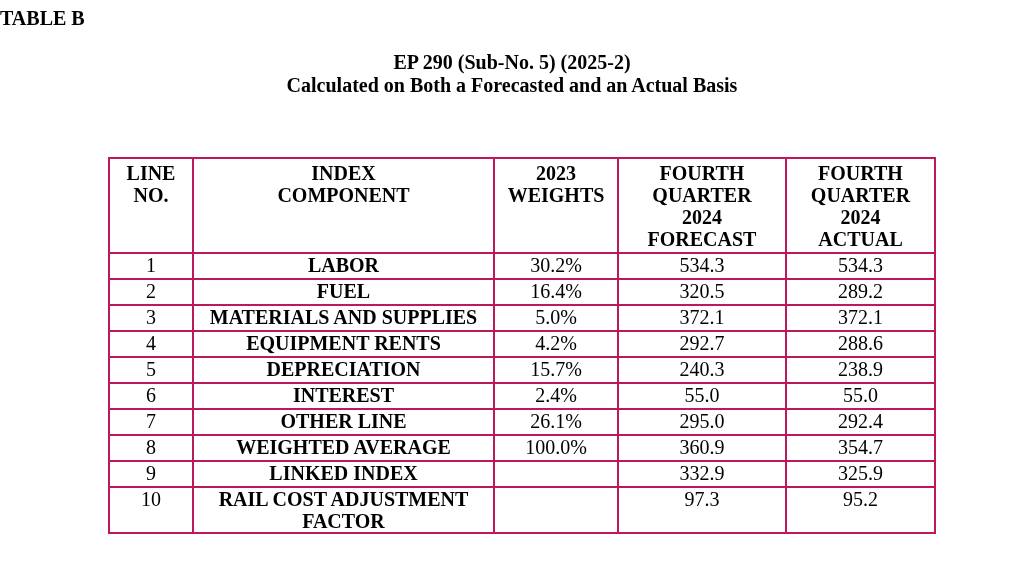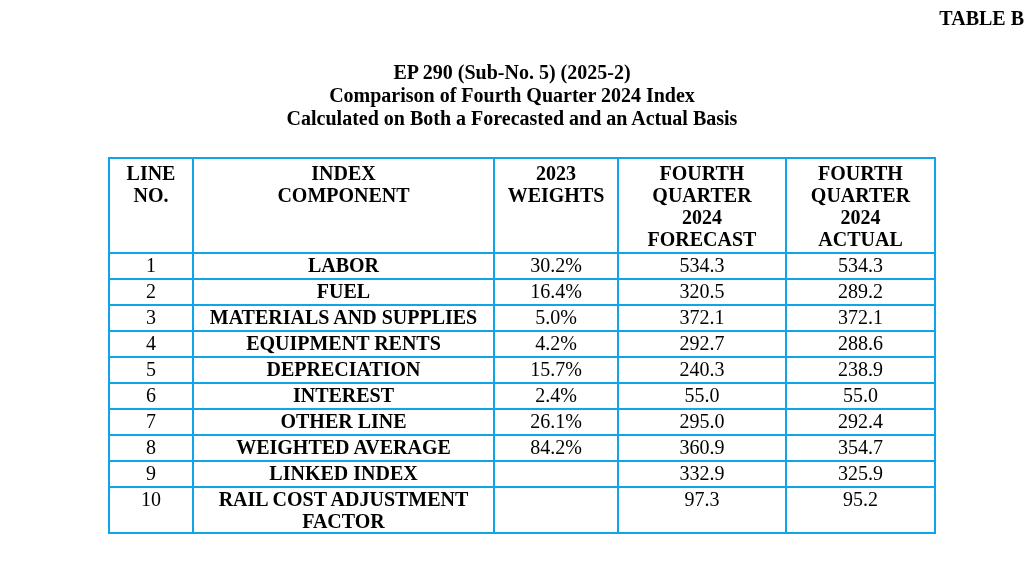--- a/index.html
+++ b/index.html
@@ -15,44 +15,44 @@
     overflow: hidden;
   }
   .doc {
     position: relative;
     width: 1024px;
     height: 561px;
     background: #ffffff;
   }
   .table-label {
     margin-top: 7px;
-    text-align: right;
+    text-align: left;
     font-size: 20px;
     font-weight: bold;
     line-height: 23px;
   }
   .subtitles {
-    margin-top: 31px;
+    margin-top: 21px;
     text-align: center;
     font-size: 20px;
     font-weight: bold;
     line-height: 23px;
   }
   table.comparison {
     position: absolute;
     left: 108px;
     top: 150px;
     width: 826px;
     border-collapse: collapse;
     table-layout: fixed;
     background: #ffffff;
   }
   table.comparison th,
   table.comparison td {
-    border: 2px solid #0ea5e9;
+    border: 2px solid #be185d;
     font-size: 20px;
     line-height: 22px;
     text-align: center;
     vertical-align: top;
     padding: 0 4px;
     overflow: hidden;
   }
   table.comparison th {
     font-weight: bold;
     white-space: pre-line;
@@ -72,21 +72,20 @@
 </style>
 </head>
 <body>
 
 <div class="doc">
 
   <div class="table-label">TABLE B</div>
 
   <div class="subtitles">
     <div>EP 290 (Sub-No. 5) (2025-2)</div>
-    <div>Comparison of Fourth Quarter 2024 Index</div>
     <div>Calculated on Both a Forecasted and an Actual Basis</div>
   </div>
 
   <table class="comparison">
     <colgroup>
       <col style="width:84px">
       <col style="width:301px">
       <col style="width:124px">
       <col style="width:168px">
       <col style="width:149px">
@@ -155,21 +154,21 @@
       <tr>
         <td class="cell-line-no">7</td>
         <td class="cell-component">OTHER LINE</td>
         <td class="cell-weight">26.1%</td>
         <td class="cell-forecast">295.0</td>
         <td class="cell-actual">292.4</td>
       </tr>
       <tr>
         <td class="cell-line-no">8</td>
         <td class="cell-component">WEIGHTED AVERAGE</td>
-        <td class="cell-weight">84.2%</td>
+        <td class="cell-weight">100.0%</td>
         <td class="cell-forecast">360.9</td>
         <td class="cell-actual">354.7</td>
       </tr>
       <tr>
         <td class="cell-line-no">9</td>
         <td class="cell-component">LINKED INDEX</td>
         <td class="cell-weight"></td>
         <td class="cell-forecast">332.9</td>
         <td class="cell-actual">325.9</td>
       </tr>

